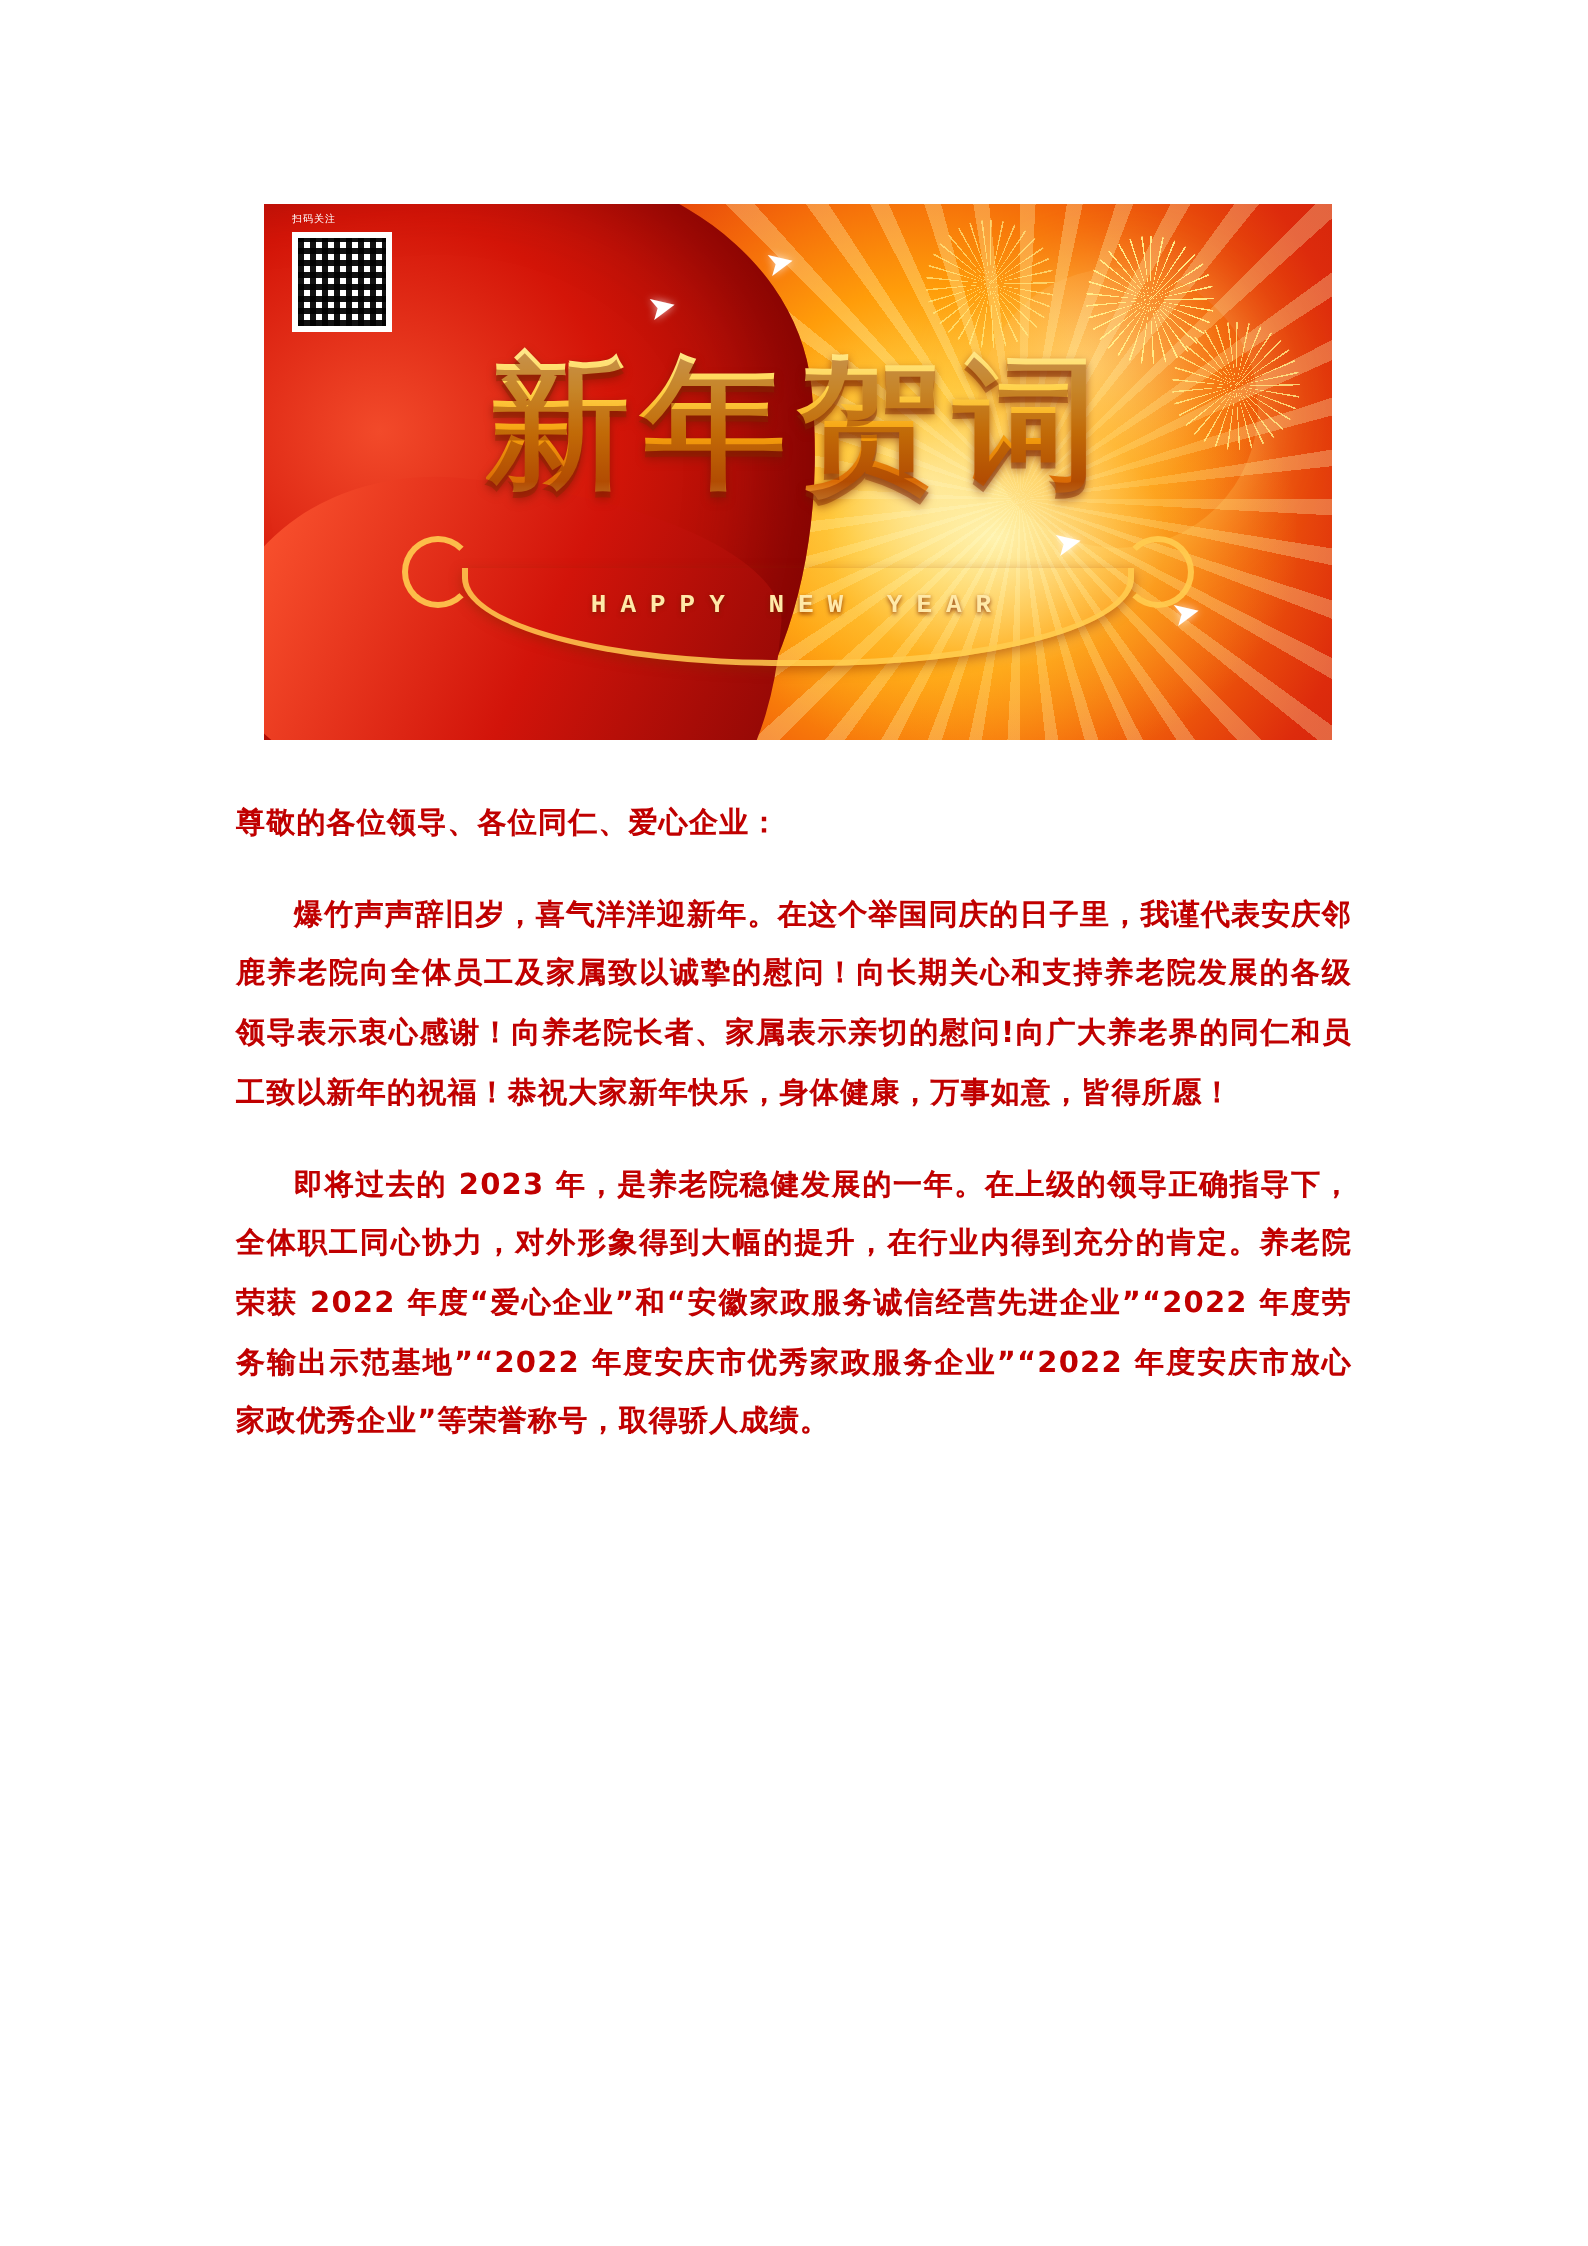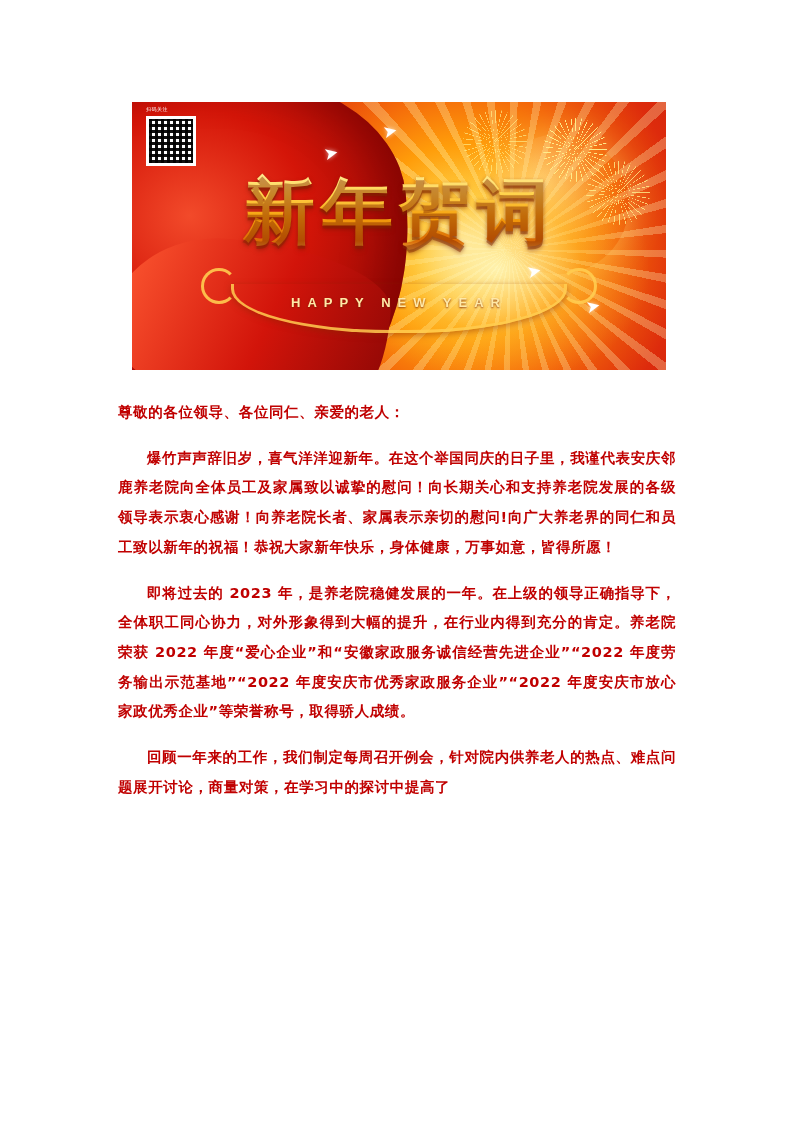--- a/index.html
+++ b/index.html
@@ -157,20 +157,21 @@
     position: absolute;
     left: 50%;
     top: 72%;
     transform: translateX(-50%);
     font-size: 13px;
     letter-spacing: 7px;
     font-weight: 700;
     color: #ffe9a8;
     white-space: nowrap;
     text-shadow: 0 1px 2px rgba(120,30,0,0.8);
+    font-family: Liberation Mono, monospace;
   }
   .banner .swirl {
     position: absolute;
     left: 50%;
     top: 68%;
     transform: translateX(-50%);
     width: 330px;
     height: 46px;
     border: 3px solid rgba(255,205,80,0.85);
     border-top: none;
@@ -230,19 +231,18 @@
     <div class="qr-cap">扫码关注</div>
     <div class="qr"></div>
     <div class="swirl"></div>
     <div class="swirl-l"></div>
     <div class="swirl-r"></div>
     <div class="title-cn">新年贺词</div>
     <div class="title-en">HAPPY NEW YEAR</div>
   </div>
 
   <div class="body-text">
-    <p class="salutation">尊敬的各位领导、各位同仁、亲爱的老人：</p>
+    <p class="salutation">尊敬的各位领导、各位同仁、爱心企业：</p>
     <p class="para">爆竹声声辞旧岁，喜气洋洋迎新年。在这个举国同庆的日子里，我谨代表安庆邻鹿养老院向全体员工及家属致以诚挚的慰问！向长期关心和支持养老院发展的各级领导表示衷心感谢！向养老院长者、家属表示亲切的慰问!向广大养老界的同仁和员工致以新年的祝福！恭祝大家新年快乐，身体健康，万事如意，皆得所愿！</p>
     <p class="para">即将过去的 2023 年，是养老院稳健发展的一年。在上级的领导正确指导下，全体职工同心协力，对外形象得到大幅的提升，在行业内得到充分的肯定。养老院荣获 2022 年度“爱心企业”和“安徽家政服务诚信经营先进企业”“2022 年度劳务输出示范基地”“2022 年度安庆市优秀家政服务企业”“2022 年度安庆市放心家政优秀企业”等荣誉称号，取得骄人成绩。</p>
-    <p class="para">回顾一年来的工作，我们制定每周召开例会，针对院内供养老人的热点、难点问题展开讨论，商量对策，在学习中的探讨中提高了</p>
   </div>
 
 </div>
 
 </body></html>

